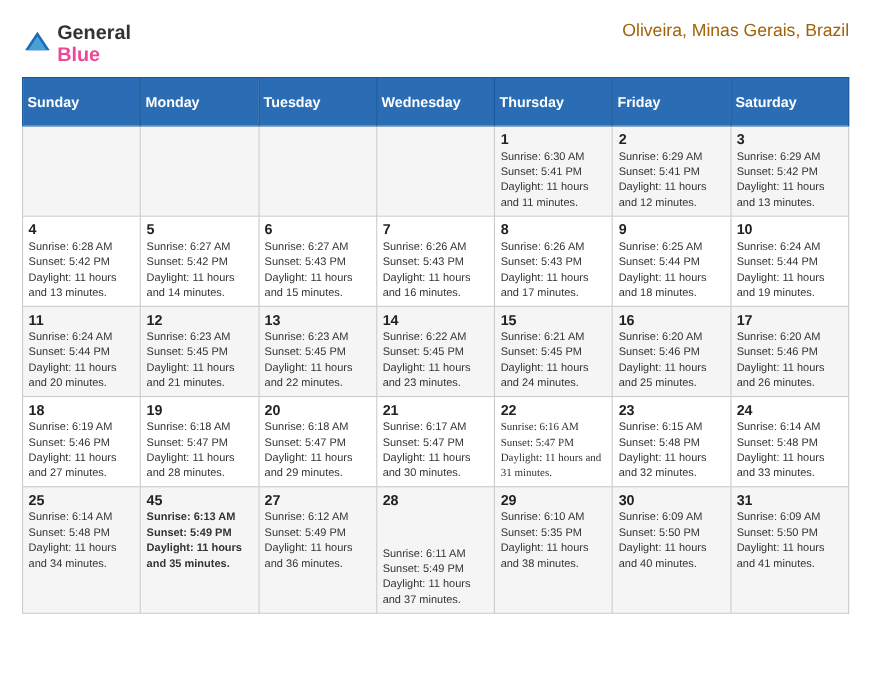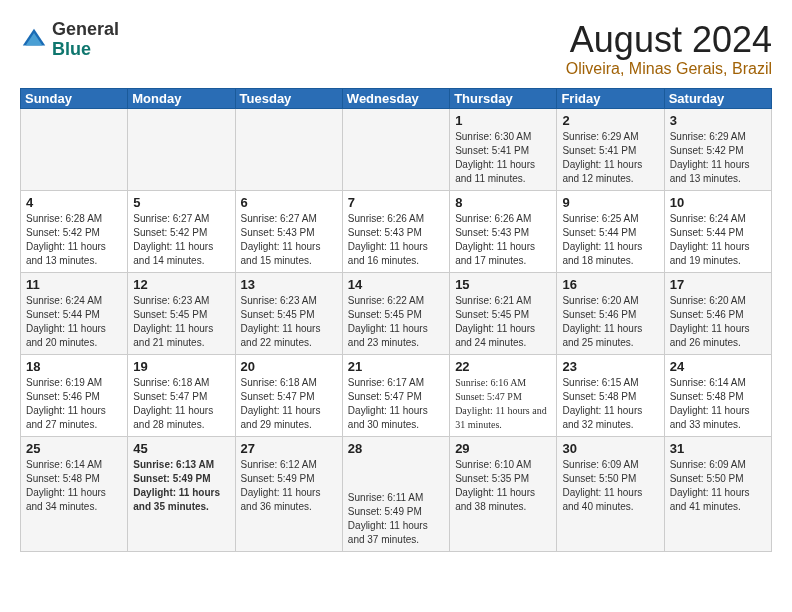--- a/index.html
+++ b/index.html
@@ -20,21 +20,21 @@
       display: flex;
       align-items: center;
       gap: 4px;
     }
     .logo-text {
       font-size: 18px;
       font-weight: bold;
       line-height: 1.1;
     }
     .logo-general { color: #333; }
-    .logo-blue { color: #0f766e; }
+    .logo-blue { color: #ec4899; }
     .logo-icon {
       width: 28px;
       height: 28px;
     }
     .title-block {
       text-align: right;
     }
     .month-year {
       font-size: 36px;
       font-weight: normal;
@@ -46,21 +46,21 @@
       color: #a16207;
     }
     table {
       width: 100%;
       border-collapse: collapse;
       font-size: 11px;
     }
     thead th {
       background-color: #2a6db5;
       color: #fff;
-      padding: 2px 4px;
+      padding: 14px 4px;
       text-align: left;
       font-size: 13px;
       font-weight: bold;
       border: 1px solid #1a5a9a;
     }
     tbody td {
       border: 1px solid #ccc;
       vertical-align: top;
       padding: 4px 5px;
       width: calc(100% / 7);
@@ -96,21 +96,20 @@
     <svg class="logo-icon" viewBox="0 0 40 40">
       <polygon points="20,4 36,28 4,28" fill="#1a6bb5"></polygon>
       <polygon points="20,10 32,28 8,28" fill="#4a9fd4"></polygon>
     </svg>
     <div class="logo-text">
       <span class="logo-general">General</span><br>
       <span class="logo-blue">Blue</span>
     </div>
   </div>
   <div class="title-block">
-    <div class="month-year">August 2024</div>
     <div class="location">Oliveira, Minas Gerais, Brazil</div>
   </div>
 </div>
 
 <table>
   <thead>
     <tr>
     <th>Sunday</th>
         <th>Monday</th>
         <th>Tuesday</th>

